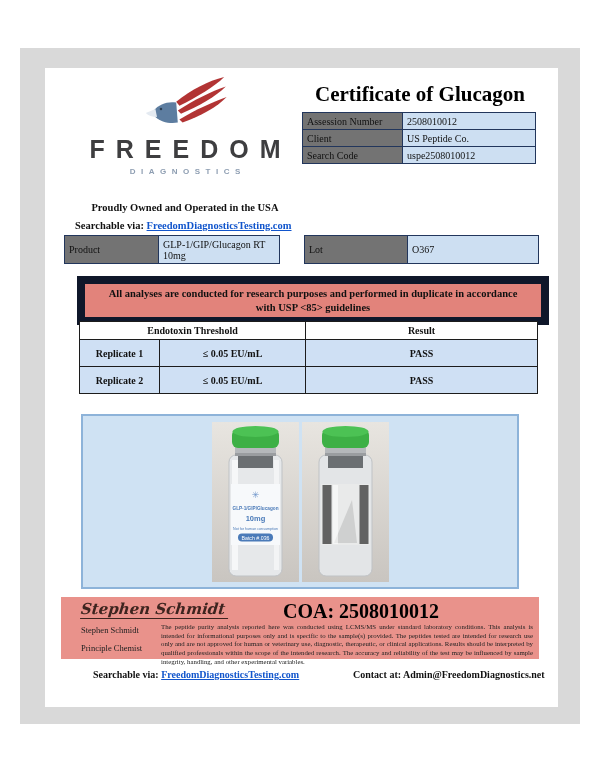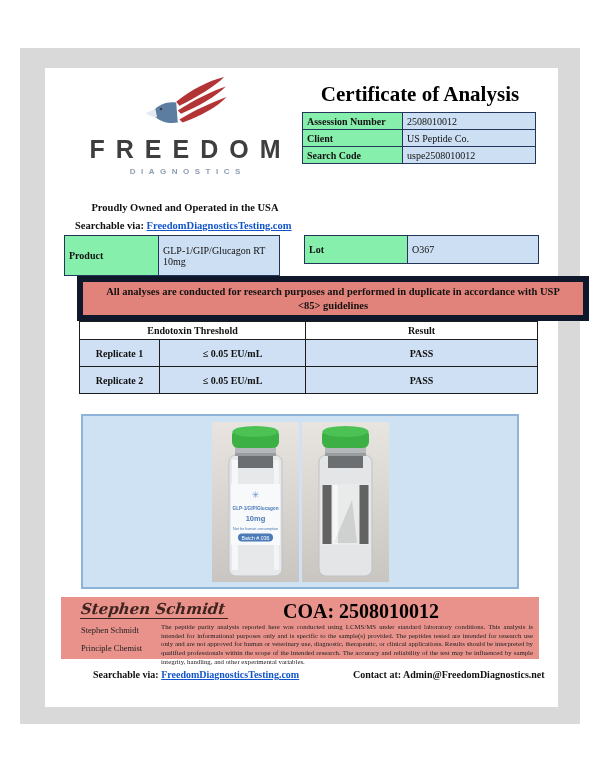--- a/index.html
+++ b/index.html
@@ -21,34 +21,34 @@
   .search-line { position:absolute; left:30px; top:152px; font-weight:700; font-size:10.5px; color:#111; }
   .link { color:#1155cc; text-decoration:underline; cursor:pointer; }
 
   .title { position:absolute; left:256px; top:14px; width:238px; text-align:center;
            font-weight:700; font-size:21px; color:#000; }
 
   
   table { border-collapse:collapse; table-layout:fixed; }
   .blue-table { position:absolute; }
   .blue-table td { border:1.6px solid #22365c; font-size:10px; padding:1px 4px; vertical-align:middle; color:#111; }
-  .blue-table td.lbl { background:#86efac; font-weight:700; }
+  .blue-table td.lbl { background:#737373; font-weight:400; }
   .blue-table td.val { background:#cddff2; font-weight:400; }
   .info-table  { left:257px; top:44px;  width:233px; }
   .info-table td { height:17px; }
   .dates-table { left:257px; top:103px; width:233px; }
   .dates-table td { height:17px; }
   .product-table { left:19px; top:167px; width:215px; }
-  .product-table td { height:40px; }
+  .product-table td { height:28px; }
   .lot-table { left:259px; top:167px; width:234px; }
   .lot-table td { height:28px; }
 
   
-  .banner { position:absolute; left:32px; top:208px; width:512px; min-height:34px;
-            background:#e2837b; border:6px solid #0f172a; text-align:center;
+  .banner { position:absolute; left:32px; top:208px; width:472px; min-height:34px;
+            background:#e2837b; border:8px solid #0f172a; text-align:center;
             font-weight:700; font-size:10.5px; color:#111; padding:3px 14px; line-height:1.3; }
 
   
   .results-table { position:absolute; left:34px; top:253px; width:458px; }
   .results-table th { border:1.6px solid #1c1c1c; background:#ffffff; font-weight:700;
                       font-size:10px; height:18px; text-align:center; color:#111; }
   .results-table td { border:1.6px solid #1c1c1c; background:#cfe0f4; font-weight:700;
                       font-size:10px; height:27px; text-align:center; color:#111; }
 
   
@@ -93,21 +93,21 @@
         </svg>
         <div class="brand">FREEDOM</div>
         <div class="brand-sub">DIAGNOSTICS</div>
       </div>
       <div class="tagline">Proudly Owned and Operated in the USA</div>
       <div class="search-line">
         <span>Searchable via:</span>
         <a class="link">FreedomDiagnosticsTesting.com</a>
       </div>
 
-      <div class="title">Certificate of Analysis</div>
+      <div class="title">Certificate of Glucagon</div>
 
       <table class="blue-table info-table">
         <colgroup>
             <col style="width:100px">
             <col style="width:133px">
           </colgroup>
         <tbody>
             <tr>
           <td class="lbl">Assession Number</td>
           <td class="val">2508010012</td>

